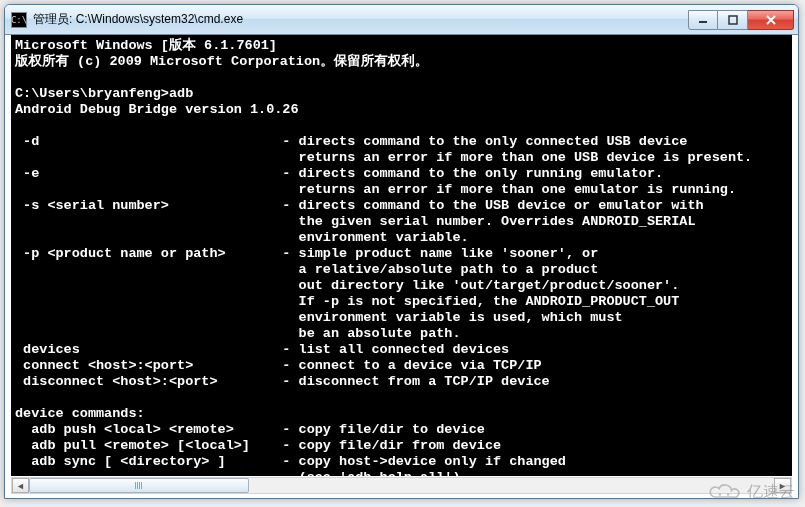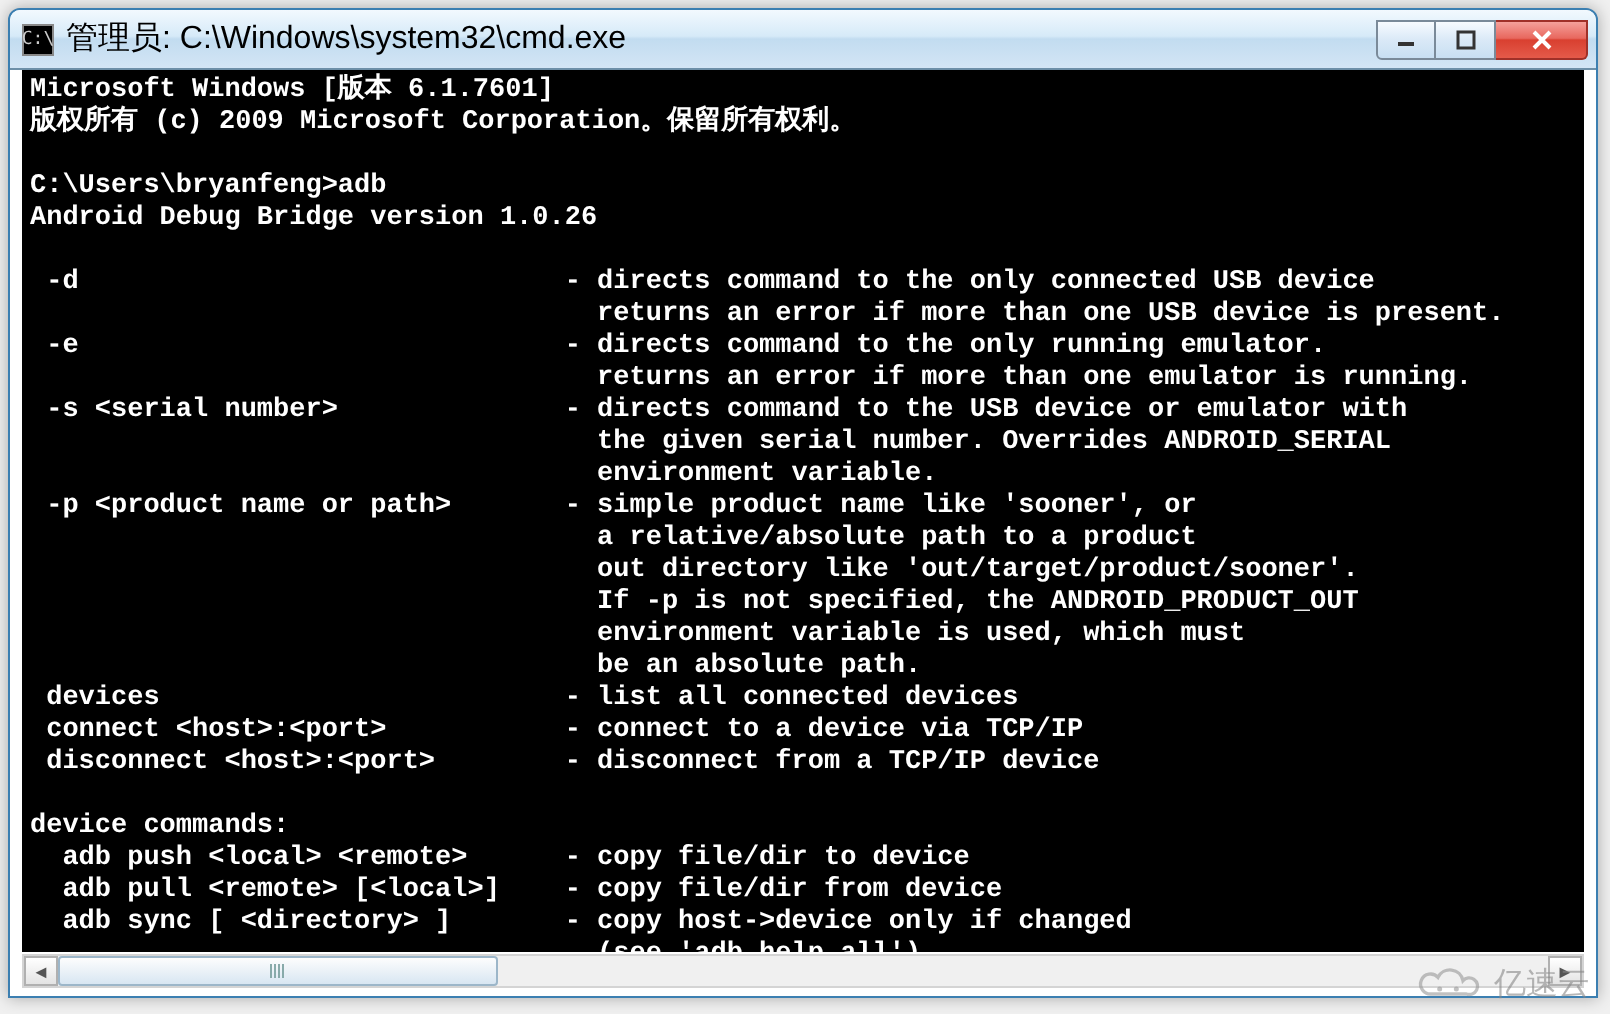--- a/index.html
+++ b/index.html
@@ -39,21 +39,21 @@
       border: 1px solid #888;
       margin-right: 6px;
       display: flex;
       align-items: center;
       justify-content: center;
       font-size: 9px;
       color: #ccc;
       font-family: monospace;
     }
     .title-text {
-      font-size: 16px;
+      font-size: 12px;
       color: #000;
       flex: 1;
     }
     .win-buttons {
       display: flex;
       height: 20px;
       margin-right: 4px;
     }
     .win-btn {
       width: 30px;

